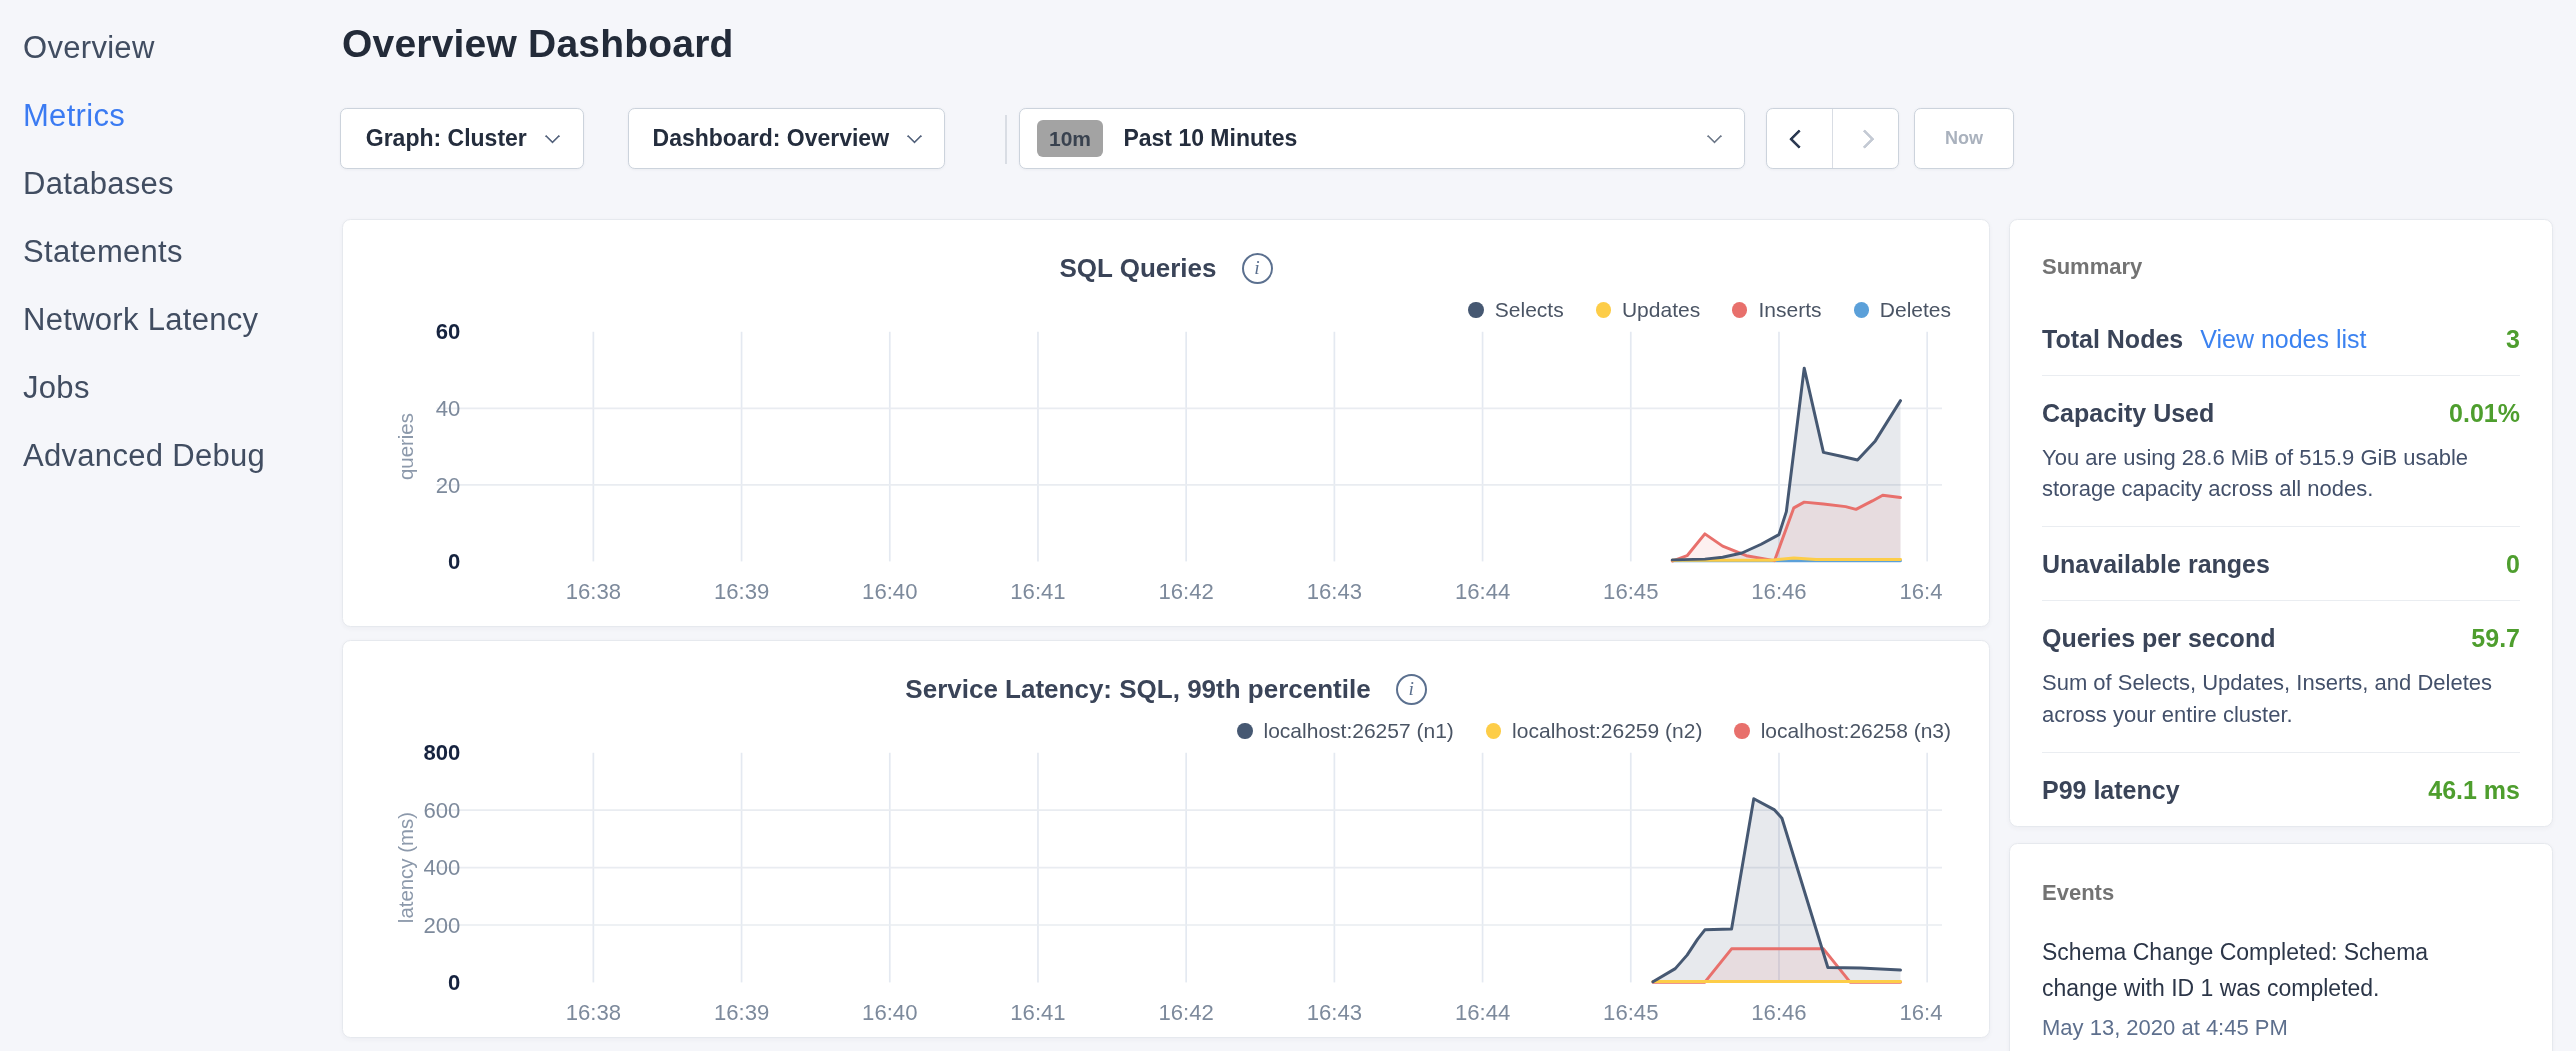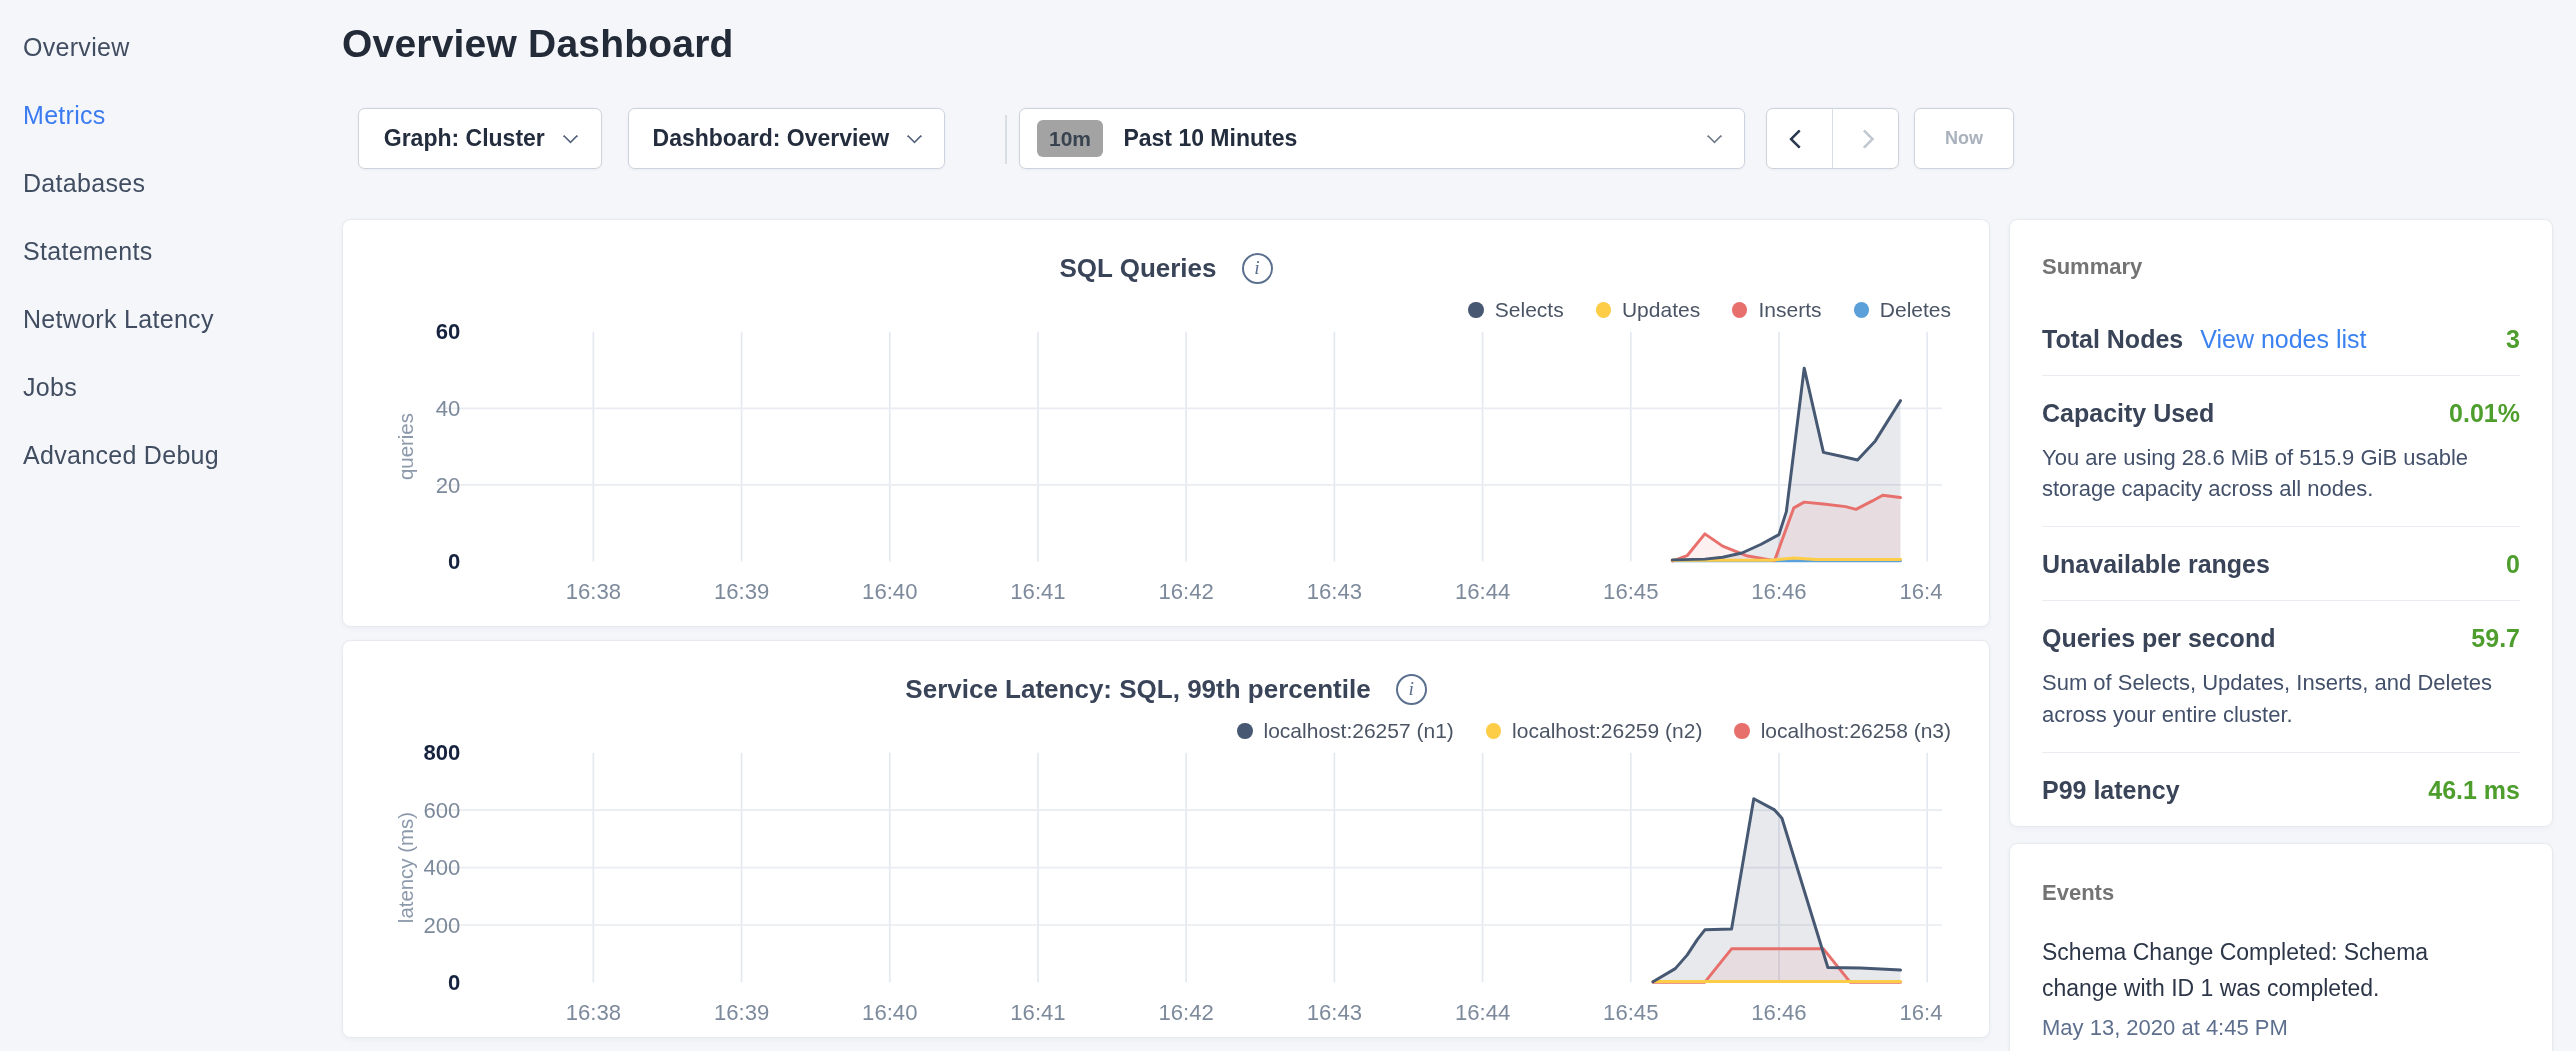--- a/index.html
+++ b/index.html
@@ -8,37 +8,37 @@
     background: #f5f6fa;
     font-family: "Liberation Sans", "DejaVu Sans", sans-serif;
     color: #394455;
     position: relative;
   }
 
   
   .sidebar { position: absolute; left: 0; top: 0; width: 340px; height: 100%; padding: 13.6px 0 0 23px; }
   .nav-item {
     height: 68px; display: flex; align-items: center;
-    font-size: 25px; color: #414d61; cursor: pointer; letter-spacing: 0.3px;
+    font-size: 31px; color: #414d61; cursor: pointer; letter-spacing: 0.3px;
   }
   .nav-item.active { color: #3b7bf2; font-weight: 400; }
 
   
   .page-title {
     position: absolute; left: 342px; top: 22px;
     font-size: 39px; font-weight: 600; color: #232b39; letter-spacing: 0.2px;
   }
   .ctrl {
     position: absolute; top: 108px; height: 61px; background: #fff;
     border: 1.7px solid #ccd3dc; border-radius: 6.8px;
     display: flex; align-items: center; cursor: pointer;
     box-shadow: 0 0.9px 2.6px rgba(40,50,70,.05);
   }
   .dd { justify-content: center; gap: 20.4px; font-size: 23px; font-weight: 700; color: #242d3d; }
-  .dd-graph { left: 358px; width: 244px; }
+  .dd-graph { left: 340px; width: 244px; }
   .dd-dash  { left: 628px; width: 317px; }
   .chev {
     width: 11px; height: 11px; border-right: 2.6px solid #51607a; border-bottom: 2.6px solid #51607a;
     transform: rotate(45deg) translate(-1.7px,-1.7px); border-radius: 0.9px;
   }
   .vdivider { position: absolute; left: 1005px; top: 115px; height: 49px; width: 1.7px; background: #d9dde4; }
   .time-sel { left: 1019px; width: 726px; padding: 0 24px 0 17px; }
   .time-badge {
     background: #a3a3a3; color: #39424f; font-size: 21px; font-weight: 700;
     padding: 6.8px 12px; border-radius: 6px;

